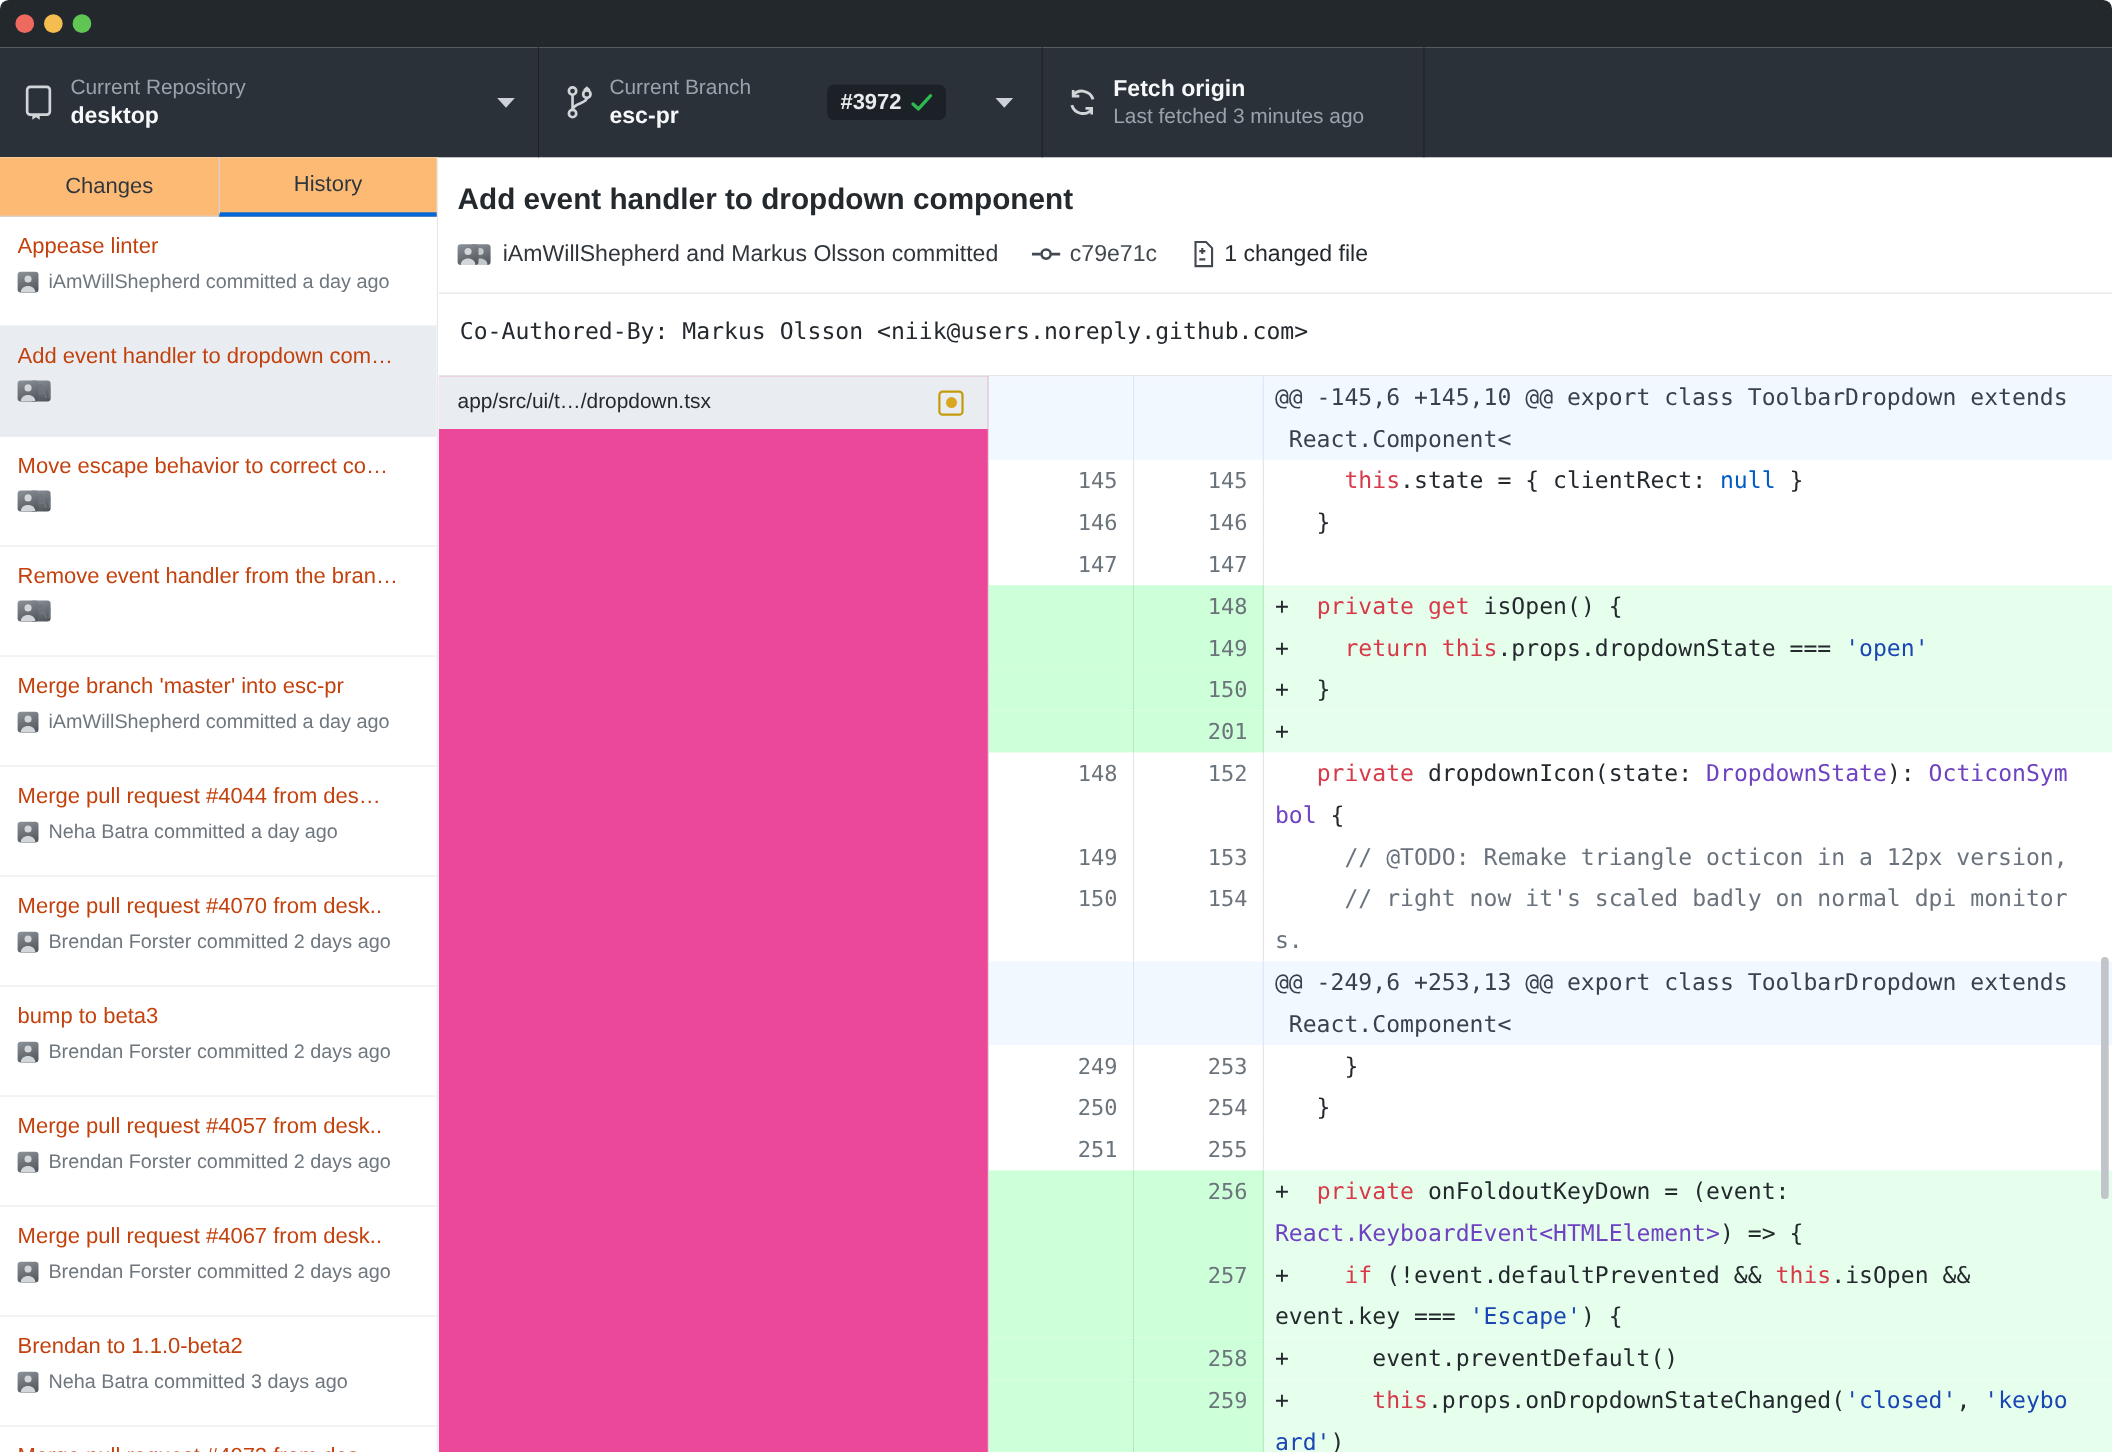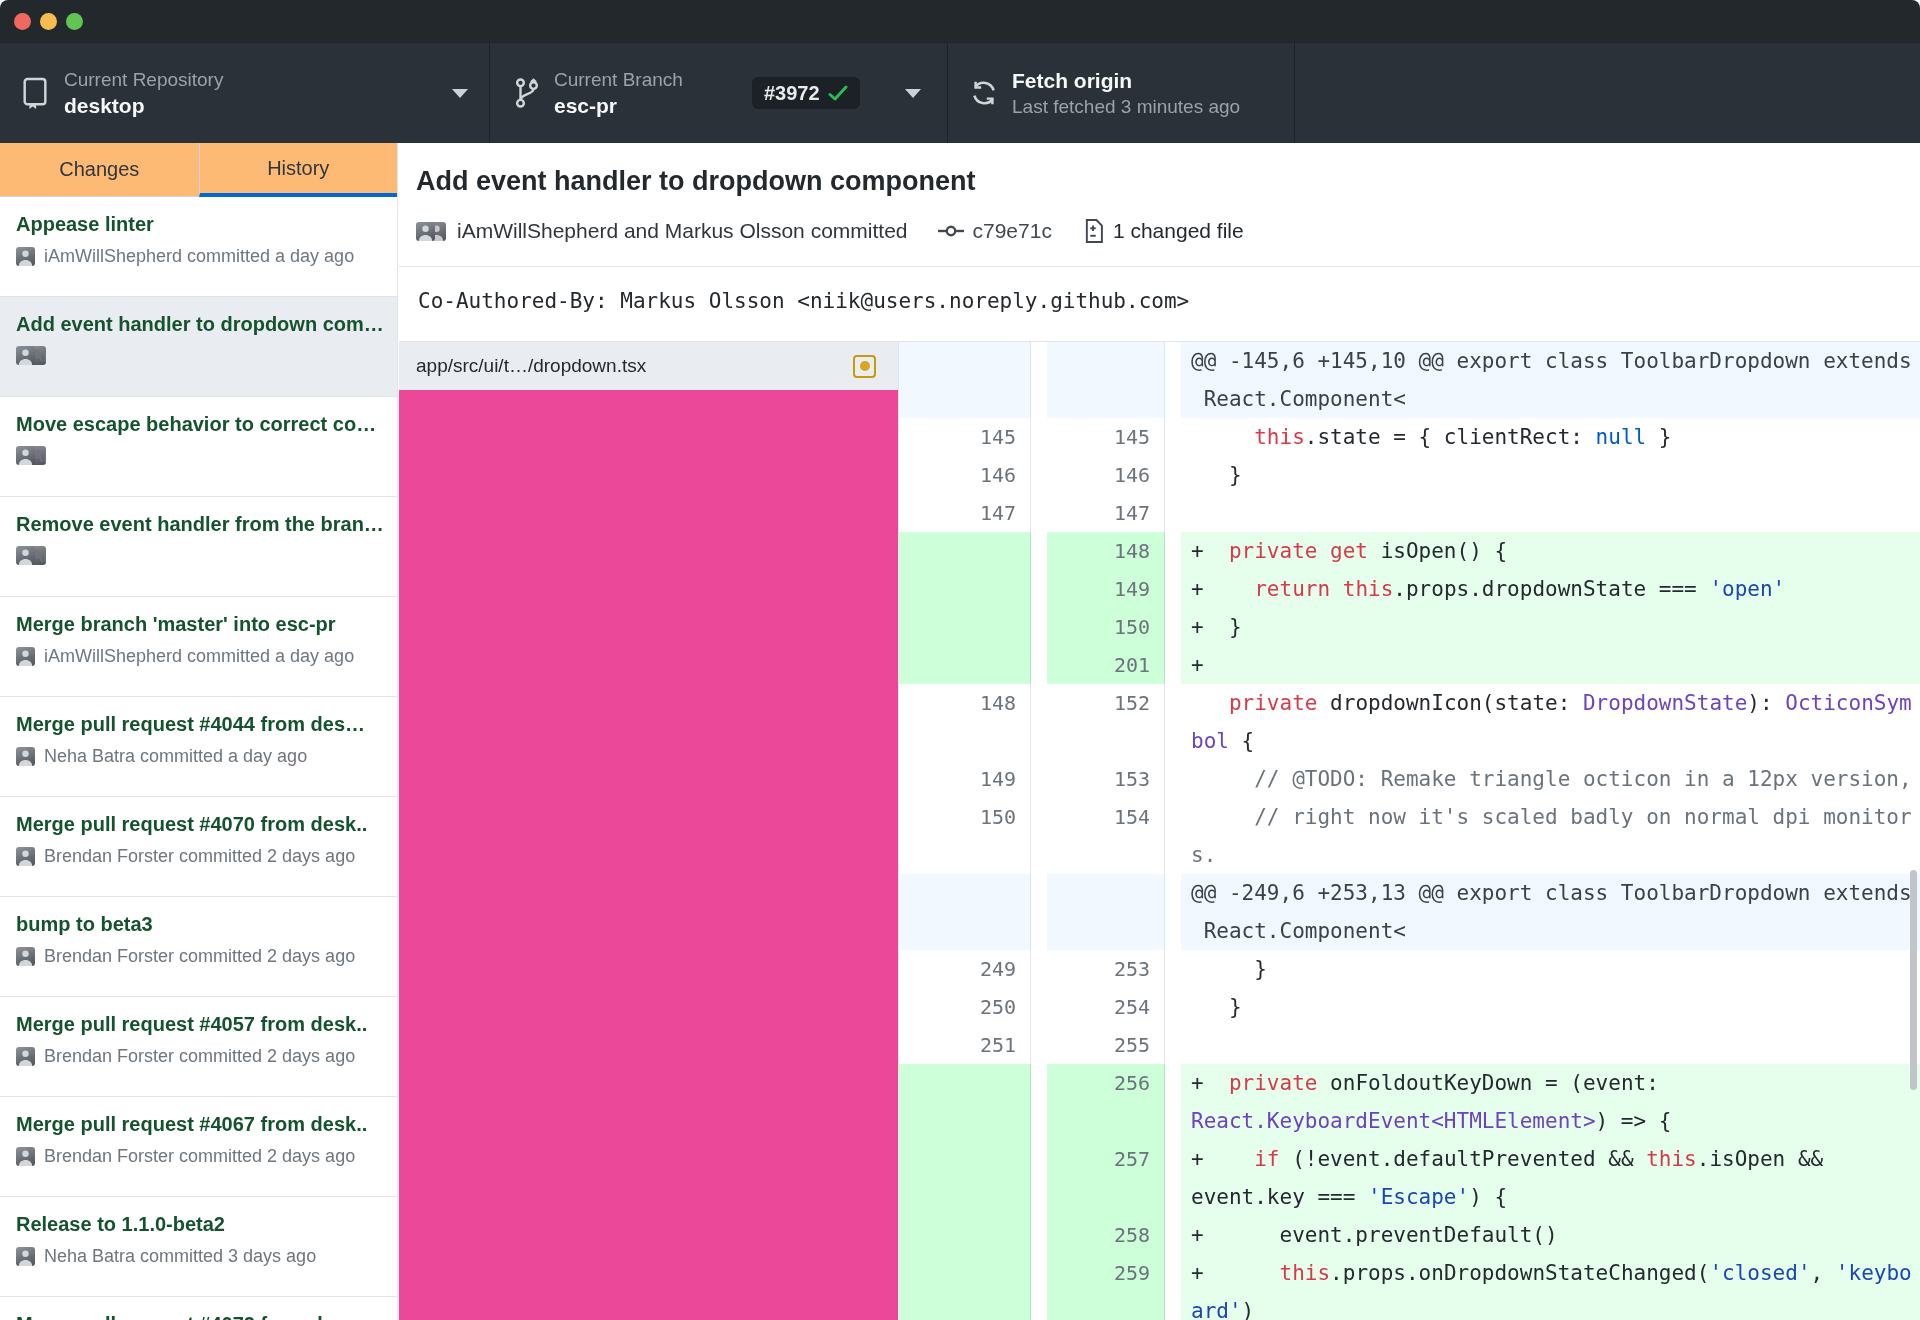--- a/index.html
+++ b/index.html
@@ -38,21 +38,21 @@
   .sidebar { position:absolute; left:0; top:143px; width:398px; height:1177px; background:#fff;
     border-right:1px solid #e1e4e8; }
   .tabs { display:flex; height:54px; }
   .tab { width:50%; display:flex; align-items:center; justify-content:center; font-size:20px;
     color:#2f363d; background:#fdba74; border-bottom:1px solid #d1d5da; cursor:default; }
   .tab + .tab { border-left:1px solid #d1d5da; }
   .tab.active { border-bottom:4px solid #0366d6; }
   .commit-list { height:1123px; overflow:hidden; }
   .commit-item { height:100px; padding:14px 14px 0 16px; border-bottom:1px solid #e1e4e8; background:#fff; }
   .commit-item.selected { background:#e9edf1; }
-  .ci-title { font-size:20px; font-weight:bold; color:#14532d; line-height:26px; white-space:nowrap; overflow:hidden; }
+  .ci-title { font-size:20px; font-weight:normal; color:#c2410c; line-height:26px; white-space:nowrap; overflow:hidden; }
   .ci-meta { margin-top:9px; display:flex; align-items:center; gap:9px; font-size:18px; color:#6e767e; white-space:nowrap; }
   .avatar { border-radius:3px; overflow:hidden; background:linear-gradient(160deg,#8d939a,#4d5258); flex:0 0 auto; }
   .av18 { width:19px; height:19px; }
   .av-pair { position:relative; width:30px; height:19px; flex:0 0 auto; }
   .av-pair .avatar { position:absolute; top:0; }
   .av-pair .avatar:nth-child(1){ left:0; z-index:2; }
   .av-pair .avatar:nth-child(2){ left:11px; z-index:1; }
 
   
   .main { position:absolute; left:399px; top:143px; width:1521px; height:1177px; }
@@ -69,21 +69,21 @@
   
   .content { display:flex; height:978px; }
   .file-panel { width:500px; border-right:1px solid #e1e4e8; background:#ec4899; }
   .file-row { height:48px; background:#e9edf2; display:flex; align-items:center; padding:0 22px 0 17px; }
   .file-path { font-size:19px; color:#24292e; flex:1; white-space:nowrap; overflow:hidden; }
   .mod-icon { width:23px; height:23px; border:2px solid #c49b08; border-radius:4px; position:relative; flex:0 0 auto; }
   .mod-icon::after { content:""; position:absolute; left:4.5px; top:4.5px; width:10px; height:10px;
     border-radius:50%; background:#d9a620; }
 
   .diff { flex:1; position:relative; font-family:"DejaVu Sans Mono", monospace; font-size:21px; overflow:hidden; }
-  .drow { display:flex;gap:16px; }
+  .drow { display:flex; }
   .g1,.g2 { flex:0 0 auto; text-align:right; color:#6b737b; font-size:20px; line-height:38px;
     border-right:1px solid #e1e4e8; }
   .g1 { width:132px; padding-right:14px; }
   .g2 { width:118px; padding-right:14px; }
   .dcode { flex:1; padding-left:10px; line-height:38px; color:#24292e; white-space:pre; }
   .dline { height:38px; }
   .drow.add .g1, .drow.add .g2 { background:#cdffd8; border-right-color:#b6e4c2; }
   .drow.add .dcode { background:#e6ffed; }
   .drow.hunk .g1, .drow.hunk .g2 { background:#f1f8ff; border-right-color:#d6e6f9; }
   .drow.hunk .dcode { background:#f1f8ff; color:#39424b; }
@@ -300,21 +300,21 @@
             <span class="avatar av18">
               <svg class="person-svg" viewBox="0 0 20 20">
                 <circle cx="10" cy="7" r="3.4" fill="#d3d7db"></circle>
                 <path d="M3 20c0-4 3.2-6.3 7-6.3s7 2.3 7 6.3z" fill="#d3d7db"></path>
               </svg>
             </span>
             <span>Brendan Forster committed 2 days ago</span>
           </div>
         </div>
         <div class="commit-item">
-          <div class="ci-title">Release to 1.1.0-beta2</div>
+          <div class="ci-title">Brendan to 1.1.0-beta2</div>
           <div class="ci-meta">
             <span class="avatar av18">
               <svg class="person-svg" viewBox="0 0 20 20">
                 <circle cx="10" cy="7" r="3.4" fill="#d3d7db"></circle>
                 <path d="M3 20c0-4 3.2-6.3 7-6.3s7 2.3 7 6.3z" fill="#d3d7db"></path>
               </svg>
             </span>
             <span>Neha Batra committed 3 days ago</span>
           </div>
         </div>

